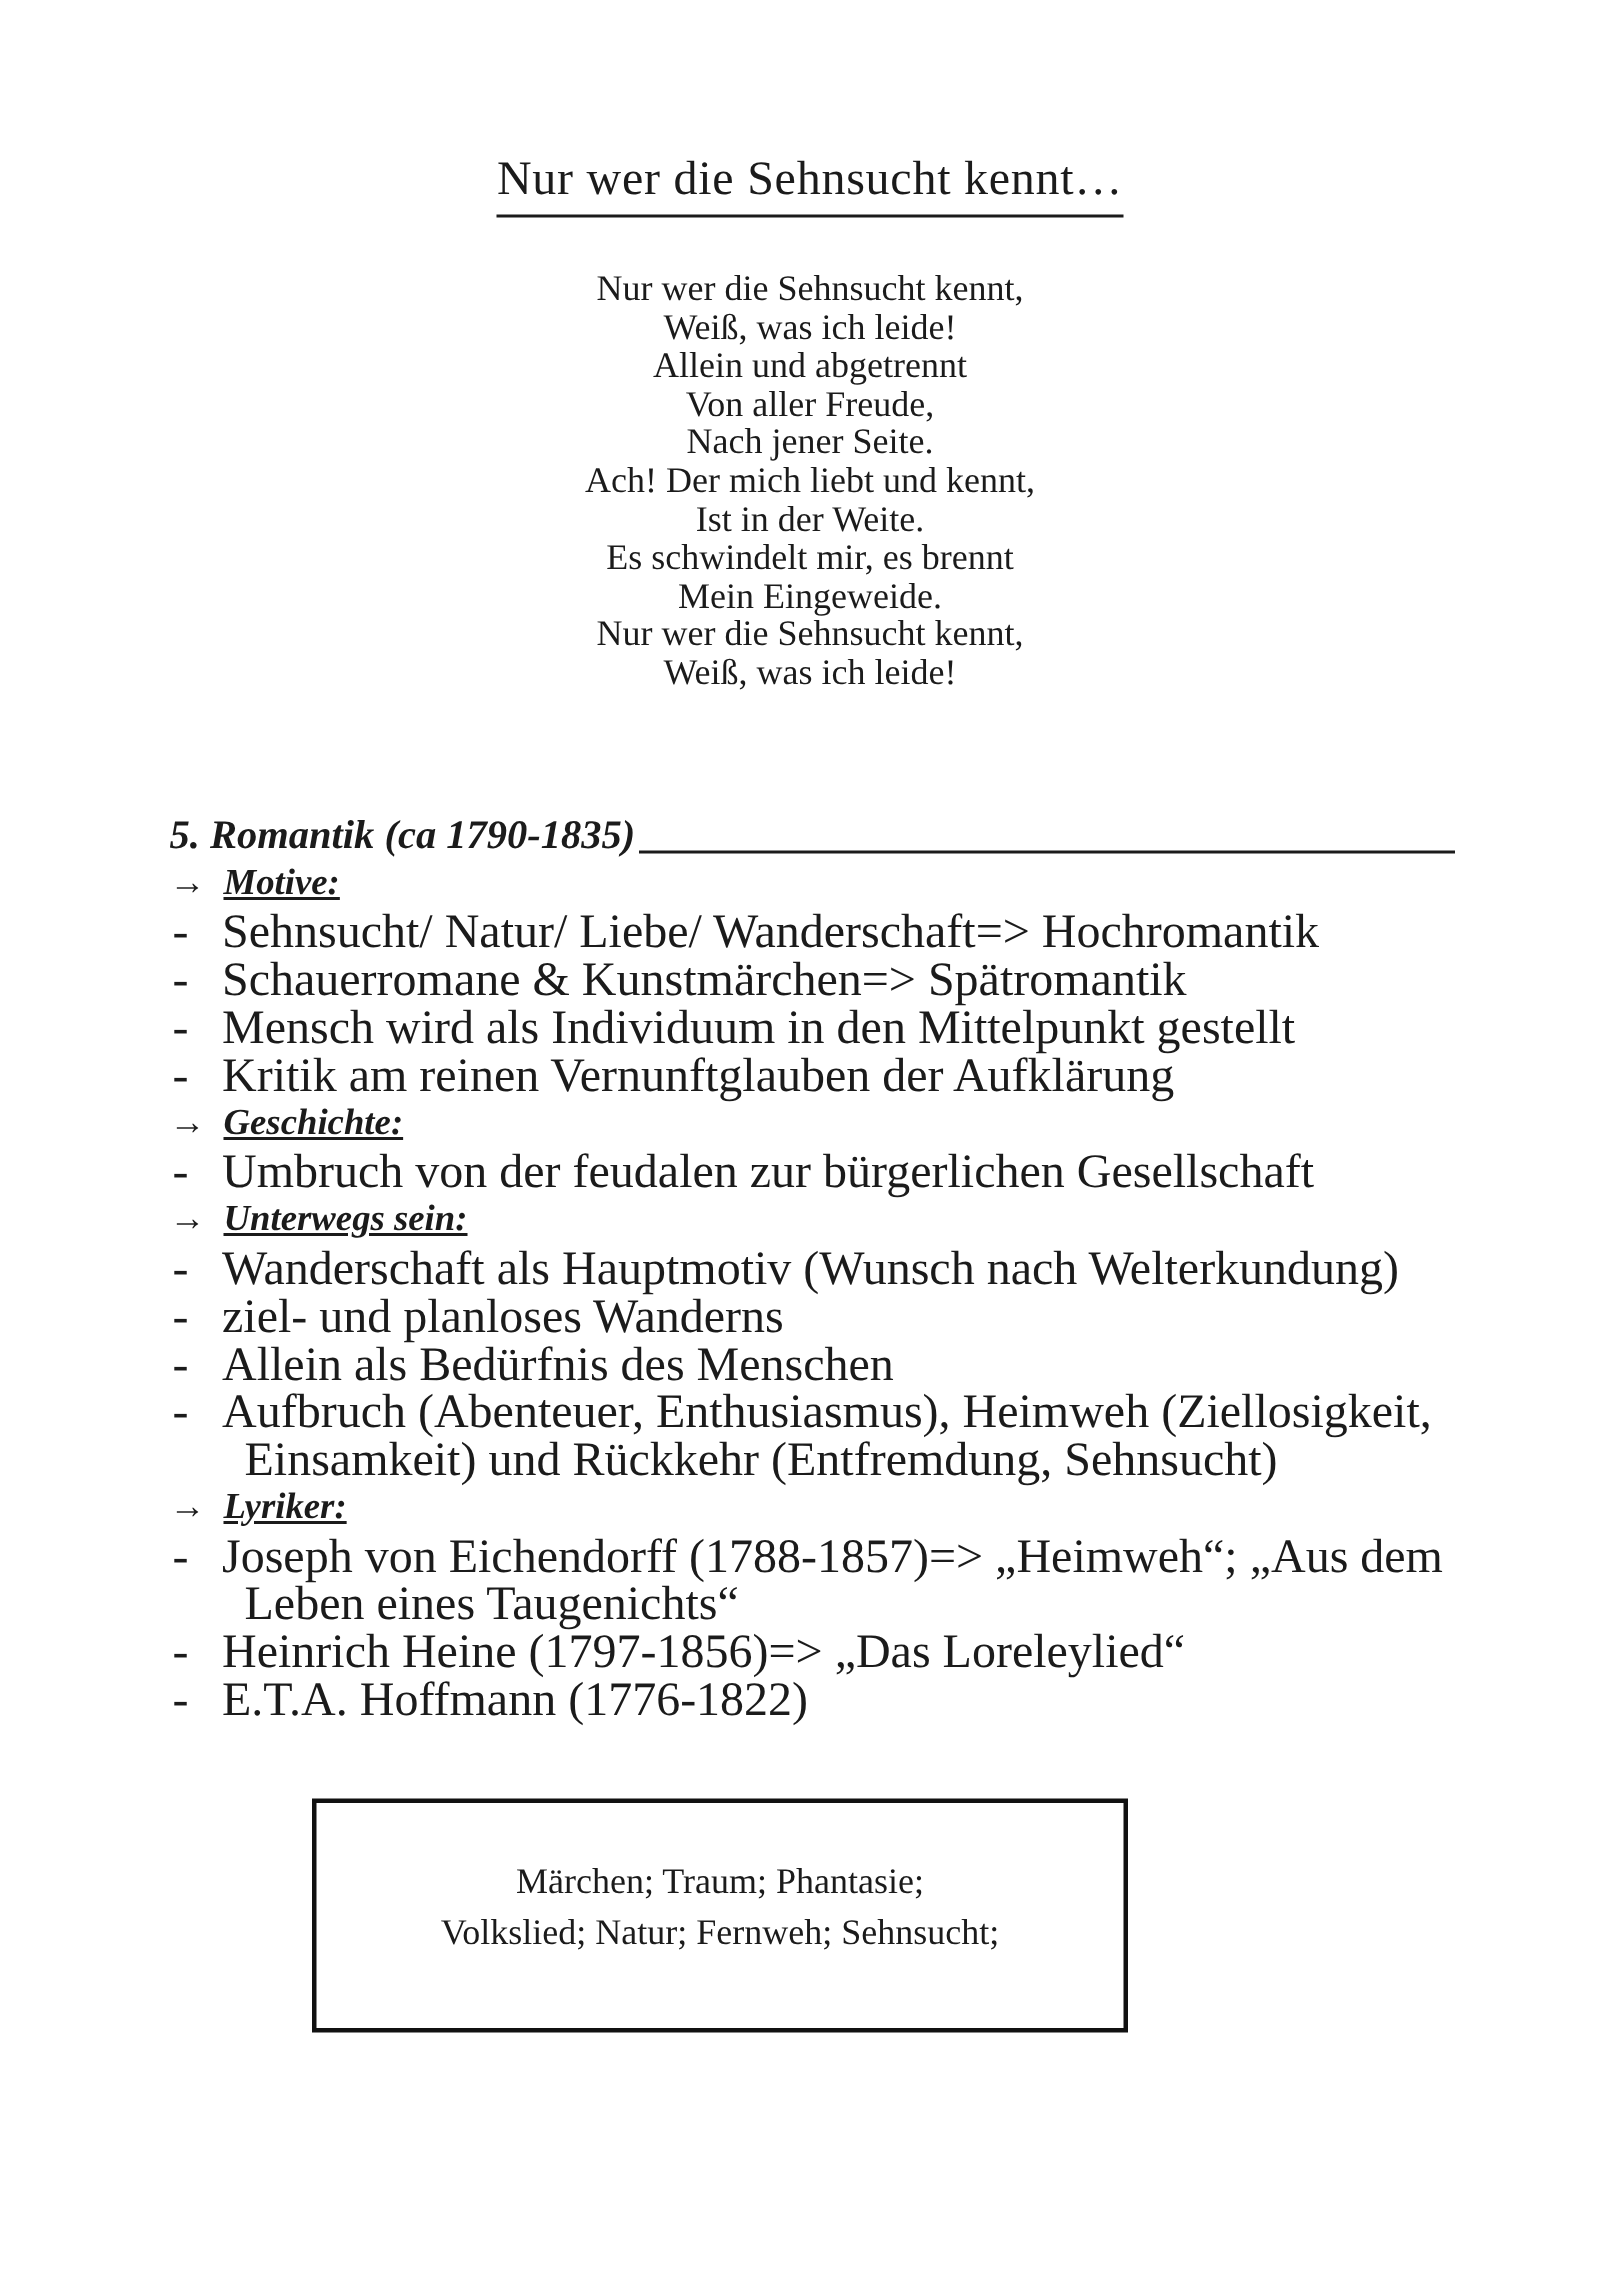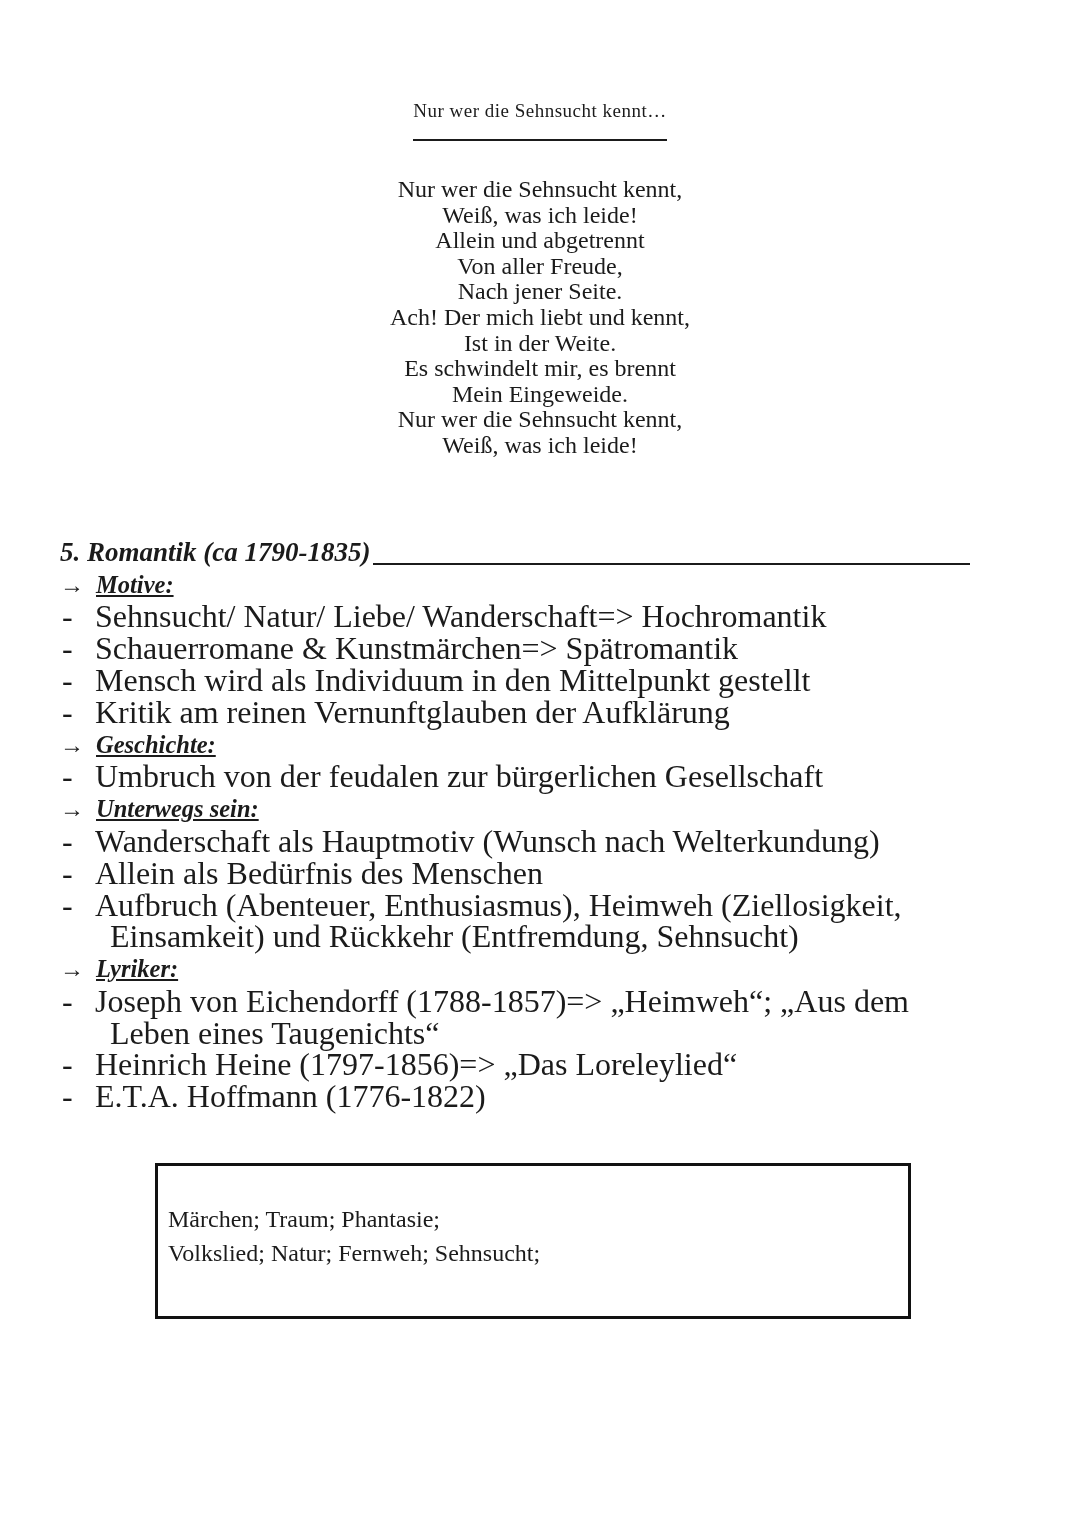--- a/index.html
+++ b/index.html
@@ -8,30 +8,30 @@
     background: #ffffff;
   }
   body {
     width: 1080px;
     height: 1527px;
     overflow: hidden;
     font-family: "Liberation Serif", serif;
     color: #1b1b1b;
   }
   .content {
-    padding: 0 110px 0 60px;
+    padding: 0 110px 0 113px;
   }
   .title {
     display: block;
     width: fit-content;
     margin: 100px auto 0 auto;
-    font-size: 19px;
+    font-size: 32px;
     font-weight: normal;
     border-bottom: 2px solid #1b1b1b;
-    padding-bottom: 17px;
+    padding-bottom: 6px;
     letter-spacing: 0.5px;
   }
   .poem {
     margin-top: 36px;
     text-align: center;
     font-size: 24px;
     line-height: 25.6px;
   }
   .section-heading {
     display: flex;
@@ -70,24 +70,24 @@
     line-height: 31.8px;
     padding-left: 24px;
     text-indent: -24px;
   }
   .dash {
     display: inline-block;
     margin-right: 9px;
   }
   .keywords-box {
     margin: 50px 0 0 95px;
-    width: 756px;
+    width: 544px;
     border: 3px solid #111111;
     padding: 36px 10px 46px 10px;
-    text-align: left;
+    text-align: center;
     font-size: 24px;
     line-height: 34px;
     box-sizing: border-box;
   }
 </style>
 </head>
 <body>
 
 <div class="page">
 
@@ -134,20 +134,21 @@
         <div class="item"><span class="dash">-</span><span>Umbruch von der feudalen zur bürgerlichen Gesellschaft</span></div>
       </div>
     </div>
 
     <div class="section">
       <div class="arrow-row">
         <span class="arrow">→</span><span class="sec-label">Unterwegs sein:</span>
       </div>
       <div class="items">
         <div class="item"><span class="dash">-</span><span>Wanderschaft als Hauptmotiv (Wunsch nach Welterkundung)</span></div>
+        <div class="item"><span class="dash">-</span><span>ziel- und planloses Wanderns</span></div>
         <div class="item"><span class="dash">-</span><span>Allein als Bedürfnis des Menschen</span></div>
         <div class="item"><span class="dash">-</span><span>Aufbruch (Abenteuer, Enthusiasmus), Heimweh (Ziellosigkeit,</span><br><span class="cont">Einsamkeit) und Rückkehr (Entfremdung, Sehnsucht)</span></div>
       </div>
     </div>
 
     <div class="section">
       <div class="arrow-row">
         <span class="arrow">→</span><span class="sec-label">Lyriker:</span>
       </div>
       <div class="items">

